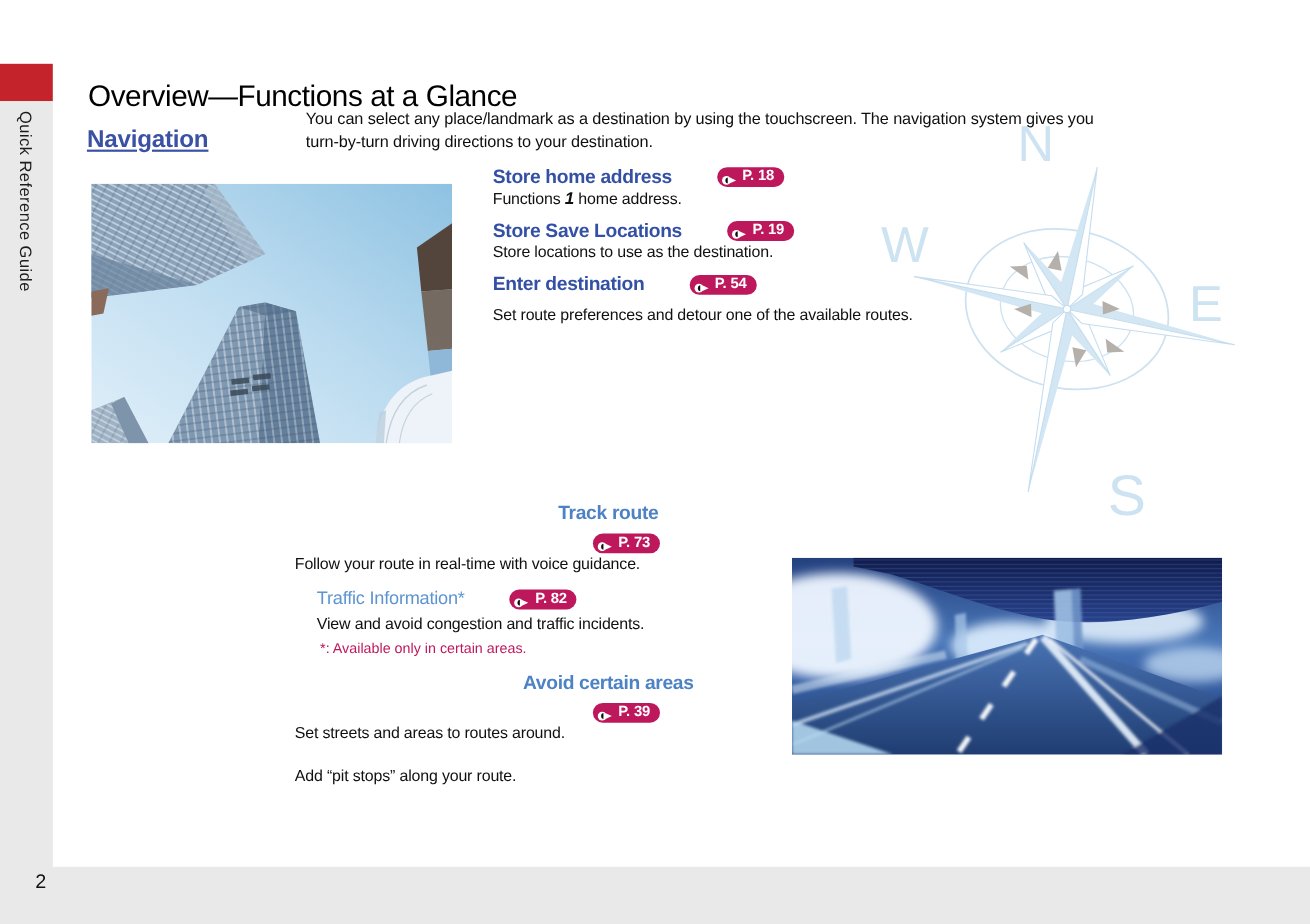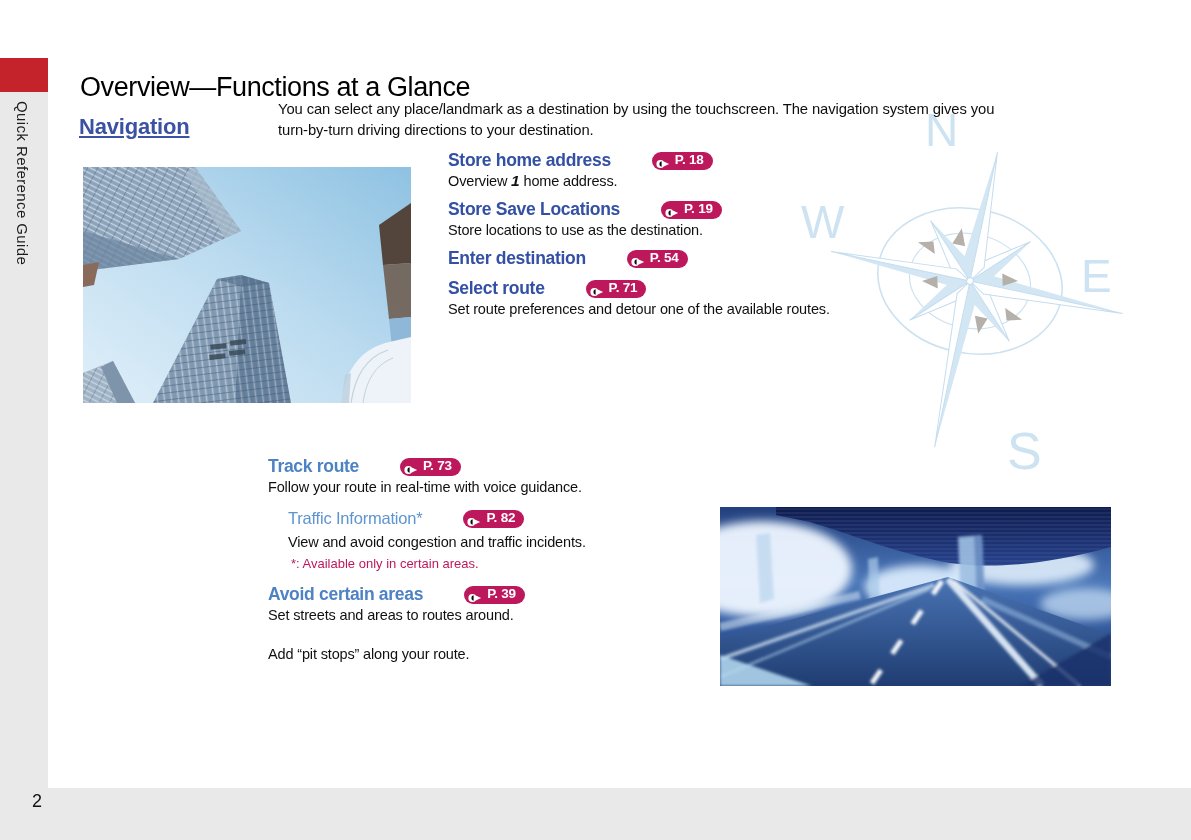--- a/index.html
+++ b/index.html
@@ -26,21 +26,21 @@
 
   
   .features-primary{position:absolute;left:448px;top:150px;width:510px;z-index:3;}
   .features-secondary{position:absolute;left:268px;top:456px;width:570px;z-index:3;}
   .feature{margin:0 0 9px 0;}
   .features-secondary .feature{margin-bottom:12px;}
   .features-secondary .feature.gap-lg{margin-bottom:21px;}
   .ft{margin:0;display:flex;align-items:center;gap:8px;line-height:21px;
       font-size:17.5px;font-weight:700;letter-spacing:-.3px;}
   .ft.primary{color:#3350a5;}
-  .ft.secondary{color:#4d82c4;}
+  .ft.secondary{color:#4d82c4;flex-direction:column;}
   .ft.sub{color:#5d94d0;font-weight:400;font-size:16.5px;letter-spacing:-.2px;}
   .fd{margin:1px 0 0 0;font-size:14.5px;line-height:18px;color:#101010;letter-spacing:-.15px;}
   .emph-num{font-weight:700;font-style:italic;font-size:15.5px;}
   .sub-block{padding-left:20px;margin-bottom:13px;}
   .footnote{margin:4px 0 0 0;font-size:13px;line-height:17px;color:#be185d;padding-left:3px;}
 
   
   .badge{display:inline-flex;align-items:flex-end;gap:3px;background:#be185d;color:#fff;
          border-radius:10px;height:18px;padding:0 9px 0 4px;font-size:13.5px;font-weight:700;
          letter-spacing:-.2px;flex:0 0 auto;margin-left:33px;}
@@ -173,21 +173,21 @@
         <span>Store home address</span>
         <span class="badge">
           <svg viewBox="0 0 20 14" width="16" height="12">
             <circle cx="5.5" cy="7" r="5" fill="#fff"></circle>
               <circle cx="7.7" cy="7" r="3.4" fill="#0d0d0d"></circle>
             <polygon points="7,2.6 16.5,7 7,11.4" fill="#fff"></polygon>
           </svg>
           <span>P. 18</span>
         </span>
       </h3>
-      <p class="fd"><span>Overview </span><span class="emph-num">1</span><span> home address.</span></p>
+      <p class="fd"><span>Functions </span><span class="emph-num">1</span><span> home address.</span></p>
     </div>
     <div class="feature">
       <h3 class="ft primary">
         <span>Store Save Locations</span>
         <span class="badge">
           <svg viewBox="0 0 20 14" width="16" height="12">
             <circle cx="5.5" cy="7" r="5" fill="#fff"></circle>
               <circle cx="7.7" cy="7" r="3.4" fill="#0d0d0d"></circle>
             <polygon points="7,2.6 16.5,7 7,11.4" fill="#fff"></polygon>
           </svg>
@@ -203,31 +203,20 @@
           <svg viewBox="0 0 20 14" width="16" height="12">
             <circle cx="5.5" cy="7" r="5" fill="#fff"></circle>
               <circle cx="7.7" cy="7" r="3.4" fill="#0d0d0d"></circle>
             <polygon points="7,2.6 16.5,7 7,11.4" fill="#fff"></polygon>
           </svg>
           <span>P. 54</span>
         </span>
       </h3>
     </div>
     <div class="feature">
-      <h3 class="ft primary">
-        <span>Select route</span>
-        <span class="badge">
-          <svg viewBox="0 0 20 14" width="16" height="12">
-            <circle cx="5.5" cy="7" r="5" fill="#fff"></circle>
-              <circle cx="7.7" cy="7" r="3.4" fill="#0d0d0d"></circle>
-            <polygon points="7,2.6 16.5,7 7,11.4" fill="#fff"></polygon>
-          </svg>
-          <span>P. 71</span>
-        </span>
-      </h3>
       <p class="fd">Set route preferences and detour one of the available routes.</p>
     </div>
   </section>
 
   <section class="features-secondary">
     <div class="feature">
       <h3 class="ft secondary">
         <span>Track route</span>
         <span class="badge">
           <svg viewBox="0 0 20 14" width="16" height="12">

